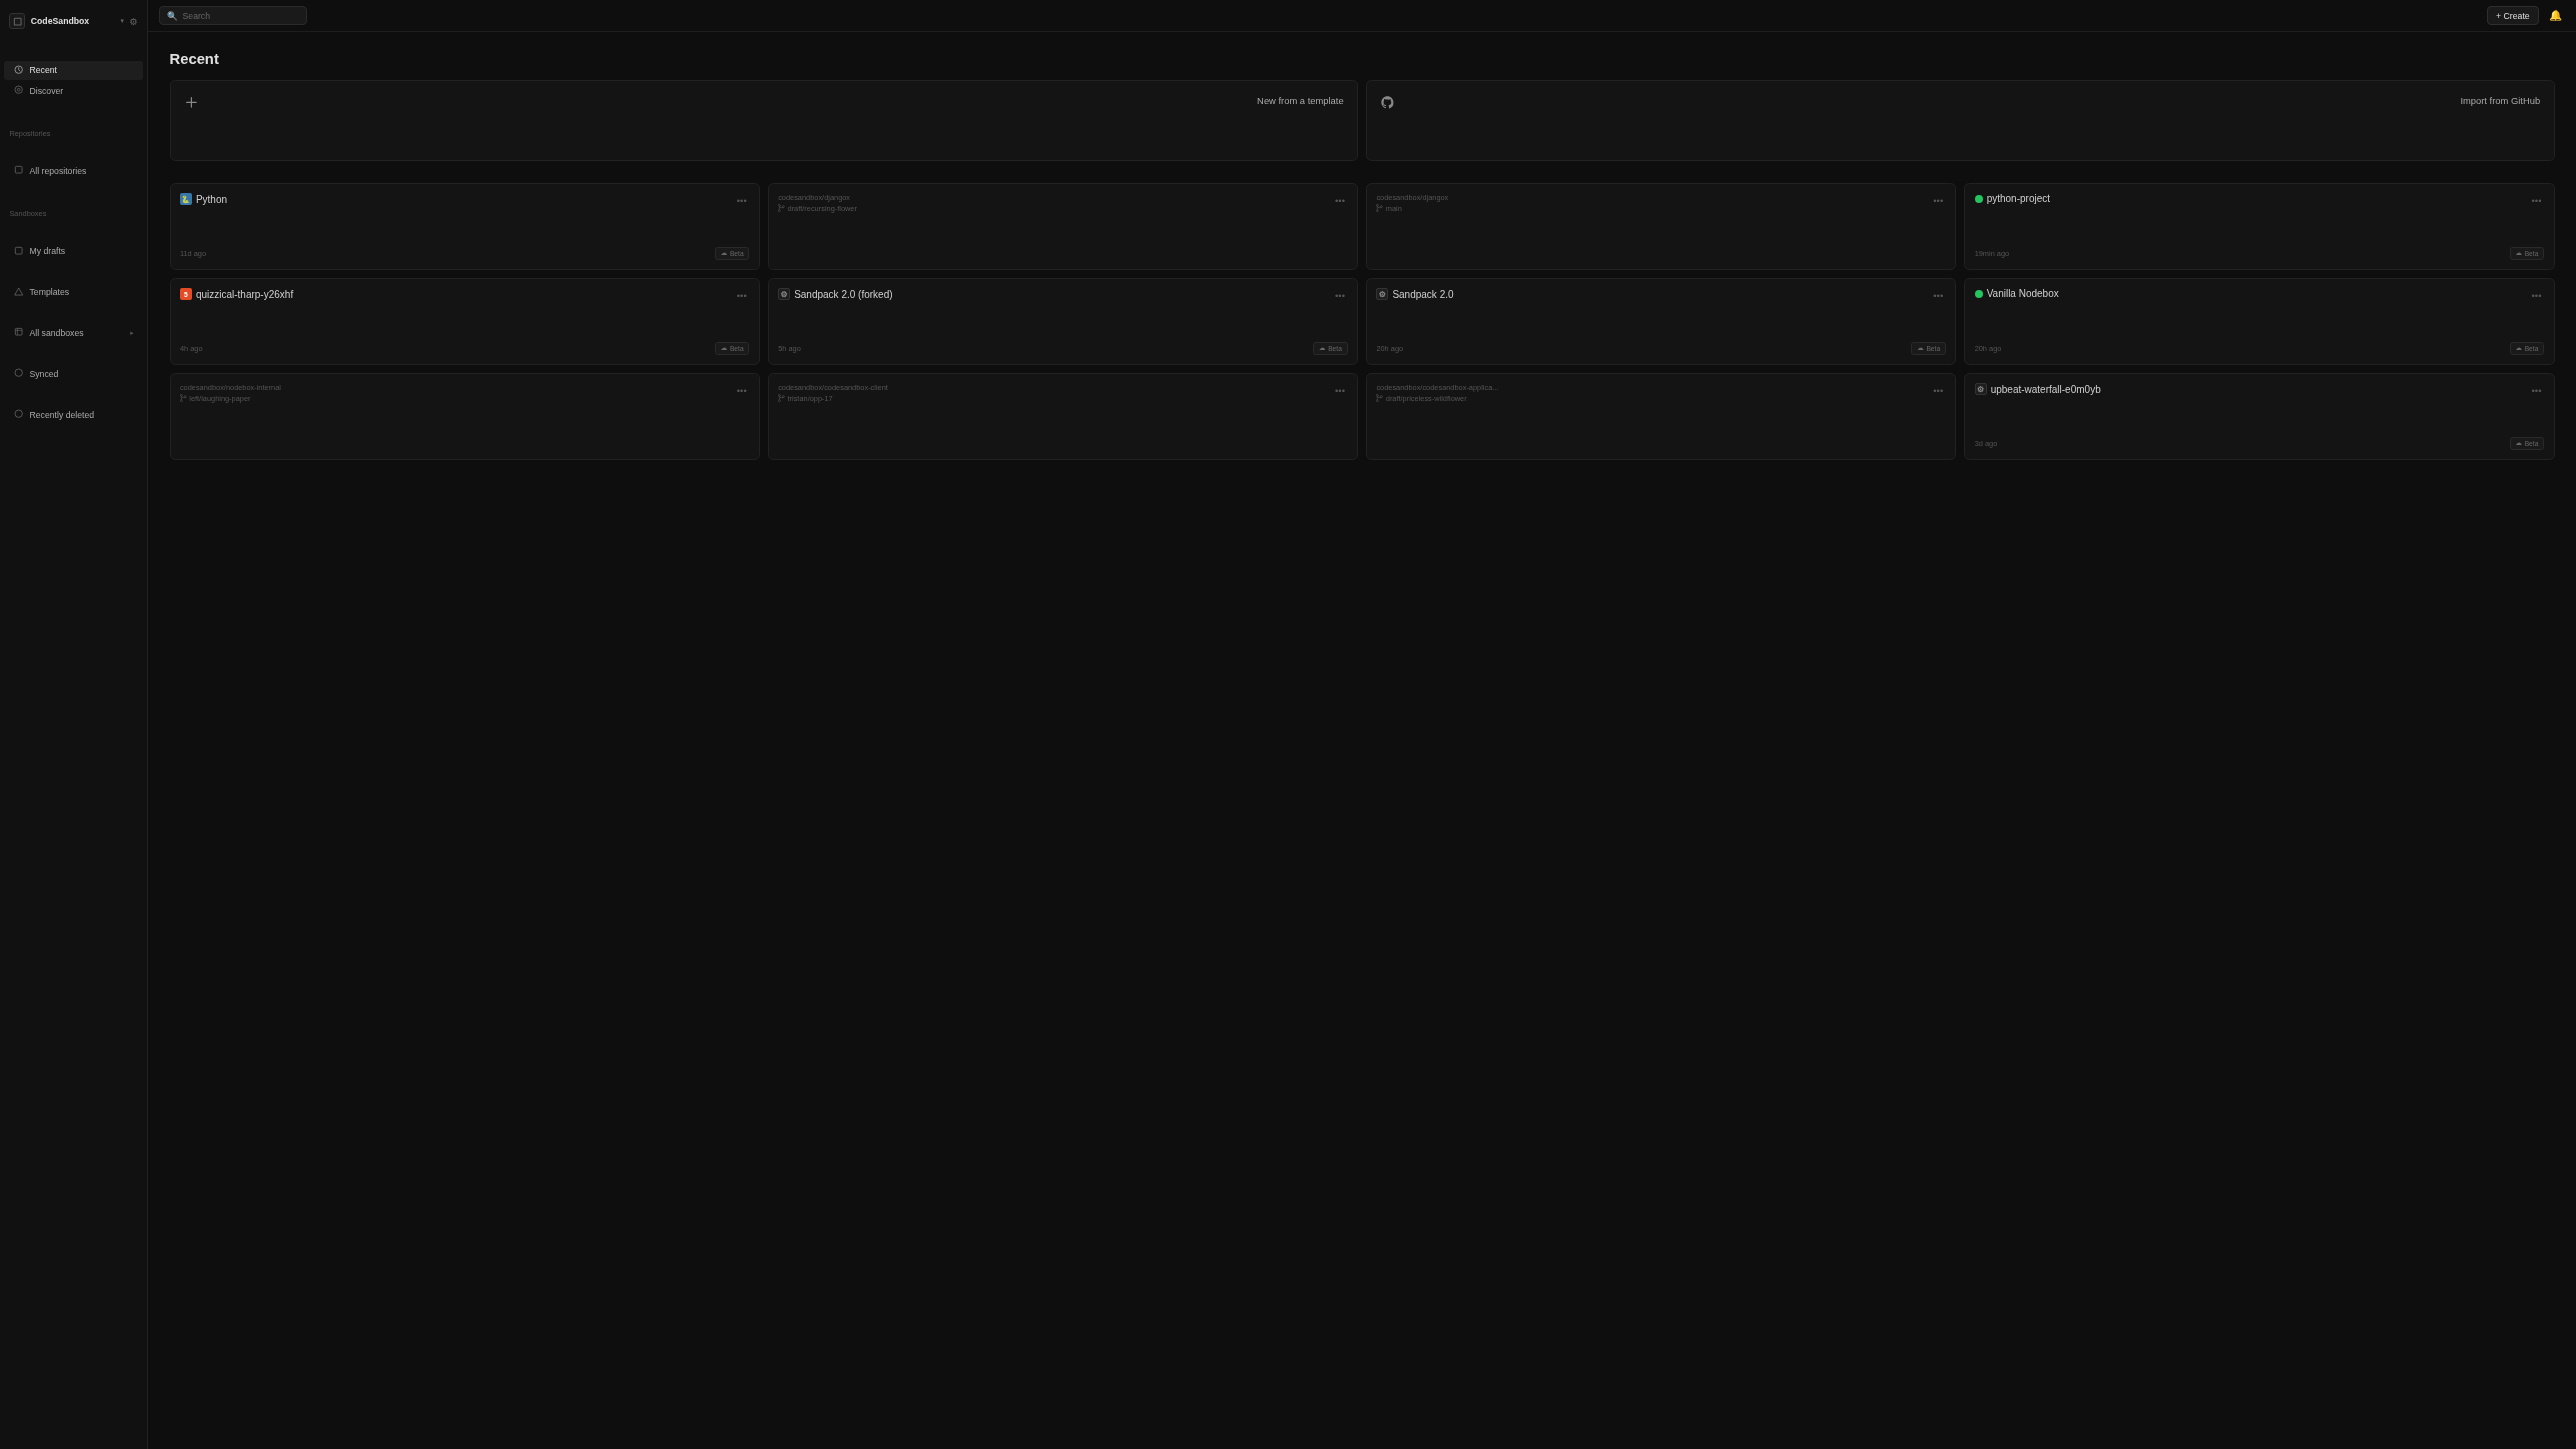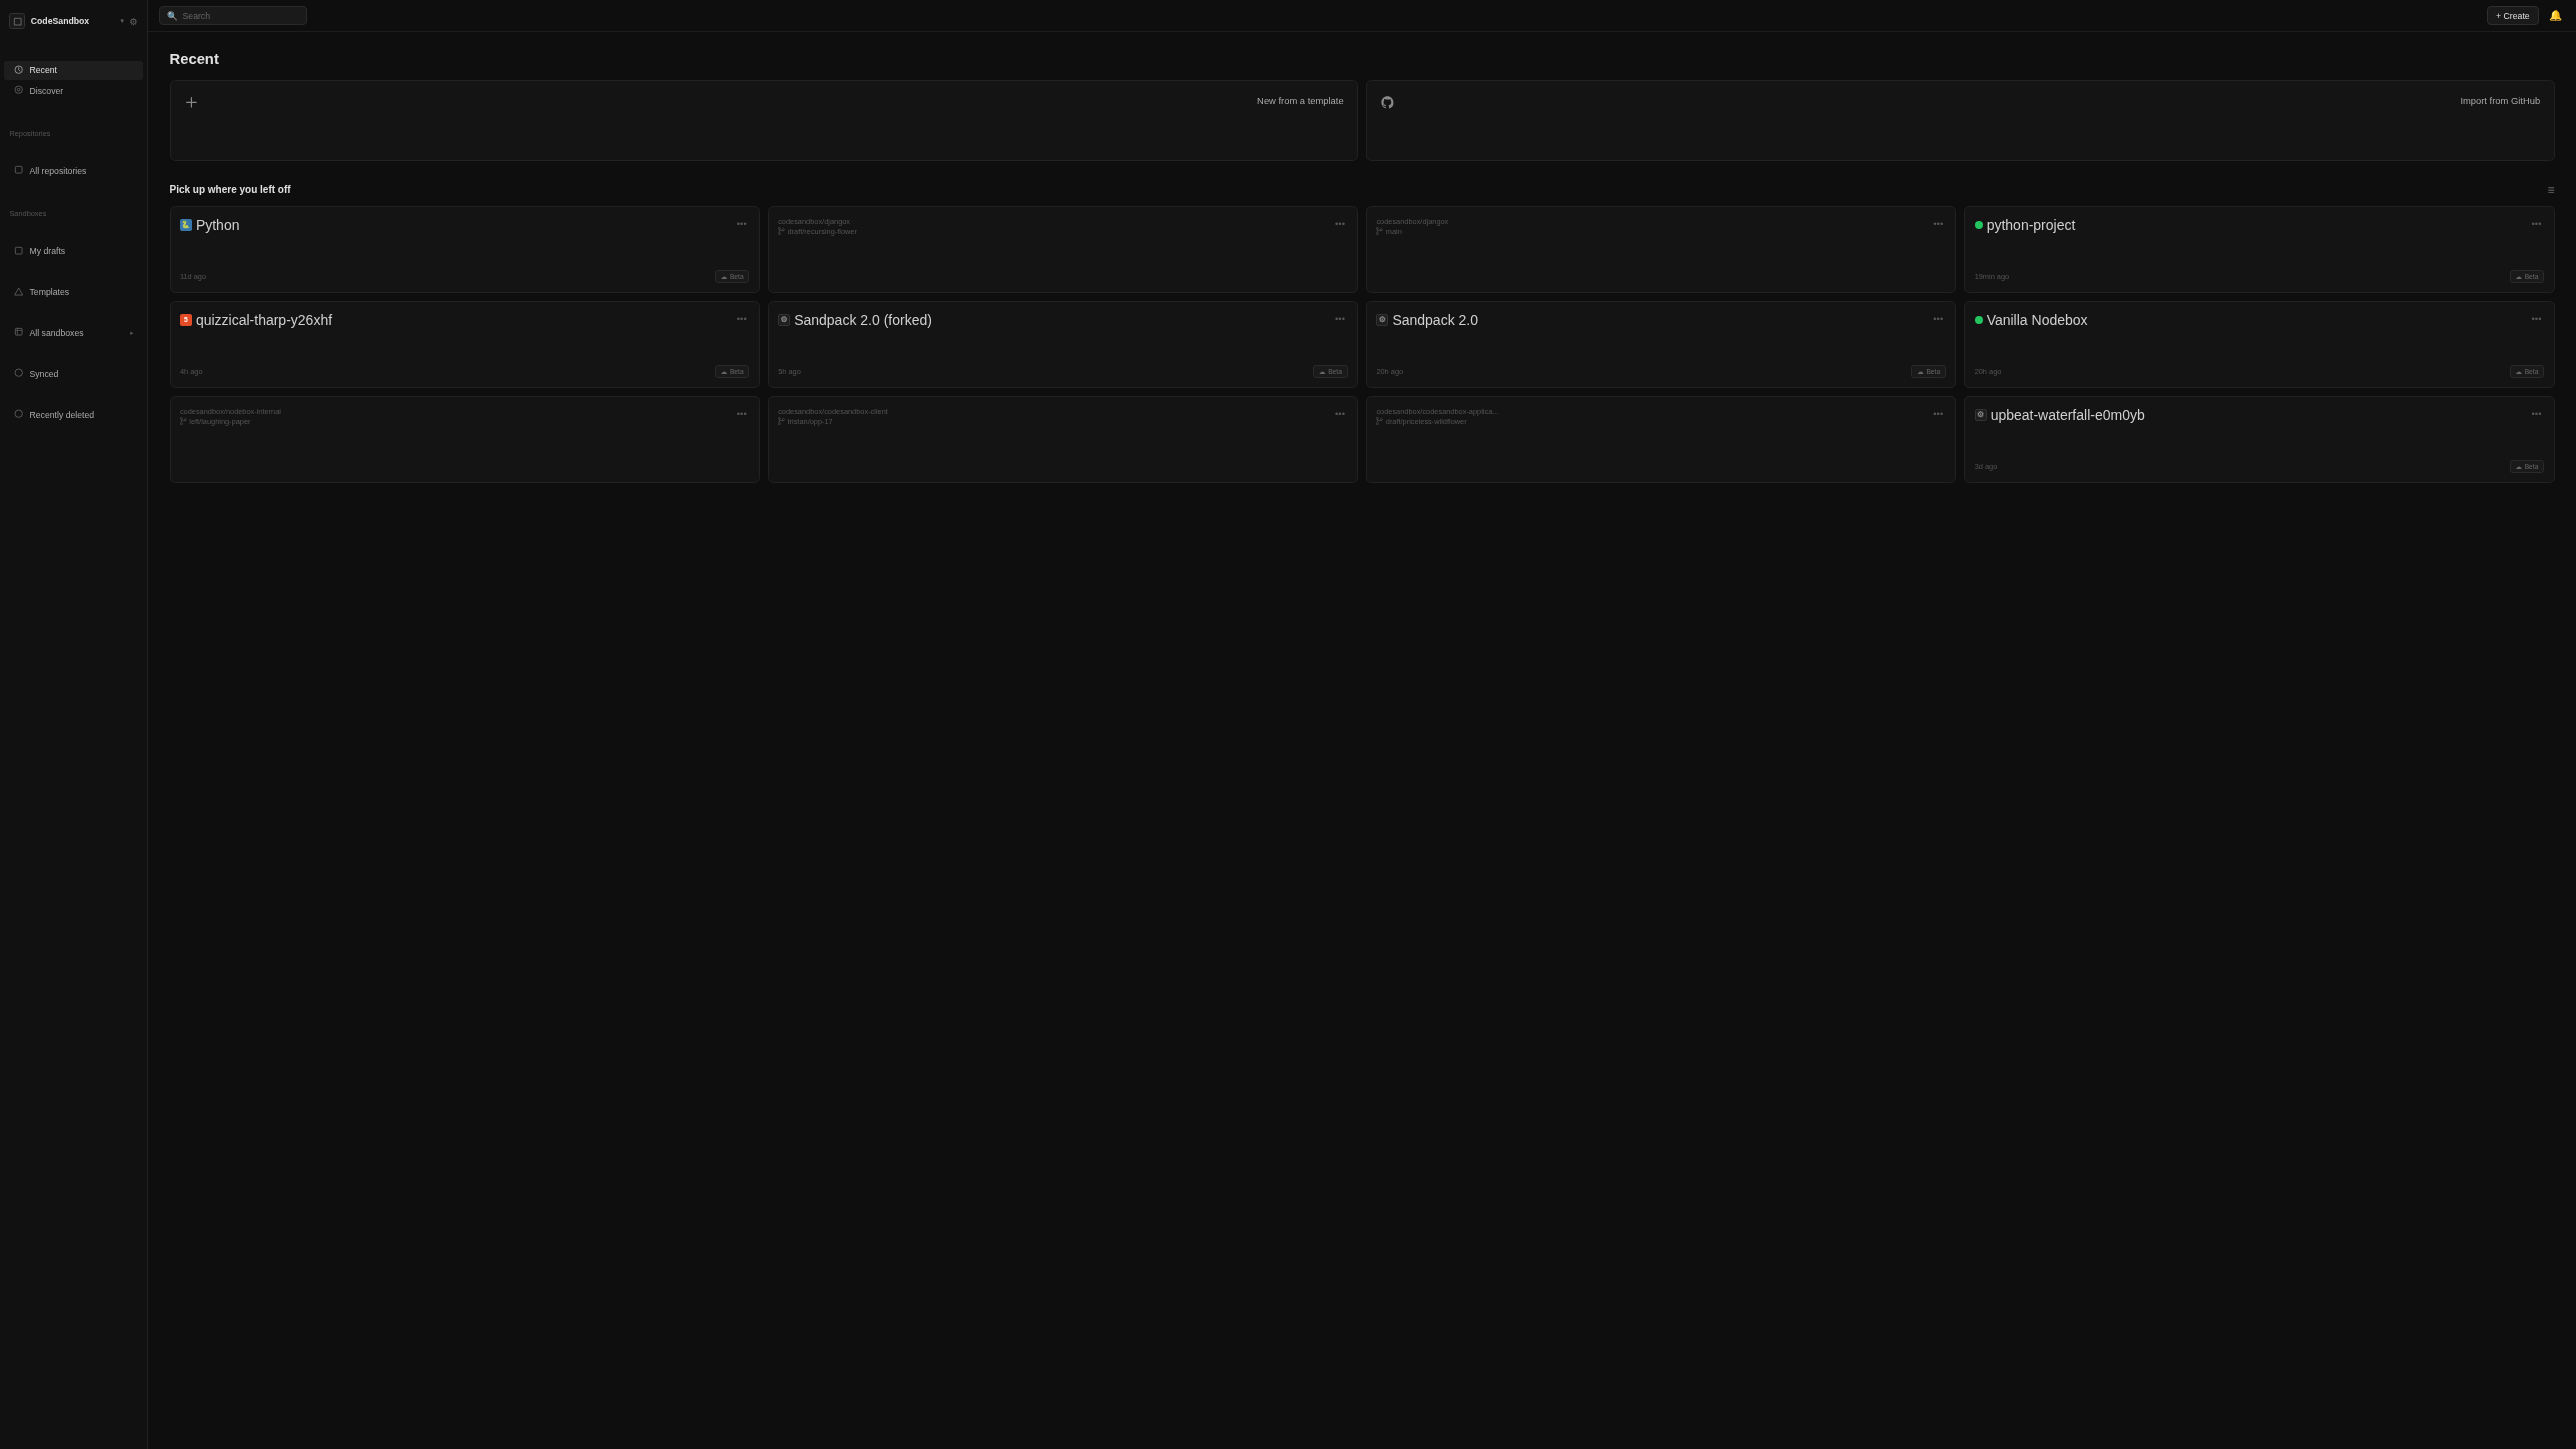--- a/index.html
+++ b/index.html
@@ -221,21 +221,21 @@
       width: 12px; height: 12px;
       border-radius: 2px;
       font-size: 7.4px;
       display: flex; align-items: center; justify-content: center;
       font-weight: bold;
     }
     .project-icon-python { background: #3776ab; color: white; }
     .project-icon-html { background: #e34c26; color: white; }
     .project-icon-sandpack { background: #1e1e1e; color: #888; border: 0.7px solid #333; }
     .project-name {
-      font-size: 14px;
+      font-size: 10px;
       font-weight: 500;
       color: #d0d0d0;
     }
     .project-card-footer {
       display: flex;
       align-items: center;
       justify-content: space-between;
     }
     .project-time { font-size: 7.4px; color: #555; }
     .beta-badge {
@@ -386,24 +386,20 @@
         <div class="action-card-icon">
           <svg width="14.8" height="14.8" viewBox="0 0 22 22" fill="none">
             <path d="M11 2C6.03 2 2 6.03 2 11c0 3.98 2.58 7.35 6.16 8.54.45.08.61-.19.61-.43v-1.5c-2.5.54-3.03-1.2-3.03-1.2-.41-1.04-1-1.32-1-1.32-.82-.56.06-.55.06-.55.9.06 1.38.93 1.38.93.8 1.37 2.1.97 2.61.74.08-.58.31-.97.57-1.19-1.99-.23-4.09-.99-4.09-4.42 0-.98.35-1.78.93-2.4-.09-.23-.4-1.14.09-2.37 0 0 .76-.24 2.48.93A8.63 8.63 0 0 1 11 6.8c.77 0 1.54.1 2.26.3 1.72-1.17 2.48-.93 2.48-.93.49 1.23.18 2.14.09 2.37.58.62.93 1.42.93 2.4 0 3.44-2.1 4.19-4.1 4.41.32.28.61.82.61 1.66v2.46c0 .24.16.52.62.43A9.01 9.01 0 0 0 20 11c0-4.97-4.03-9-9-9z" fill="#888"></path>
           </svg>
         </div>
         <span class="action-card-label">Import from GitHub</span>
       </div>
 
     </div>
 
-    <div class="section-header">
-      <span class="section-title">Pick up where you left off</span>
-      <span class="section-menu-icon">≡</span>
-    </div>
 
     <div class="projects-grid">
 
       <div class="project-card">
         <div class="project-card-header">
           <div class="project-card-name-row">
             <div class="project-icon project-icon-python">🐍</div>
             <span class="project-name">Python</span>
           </div>
           <span class="three-dots">•••</span>

